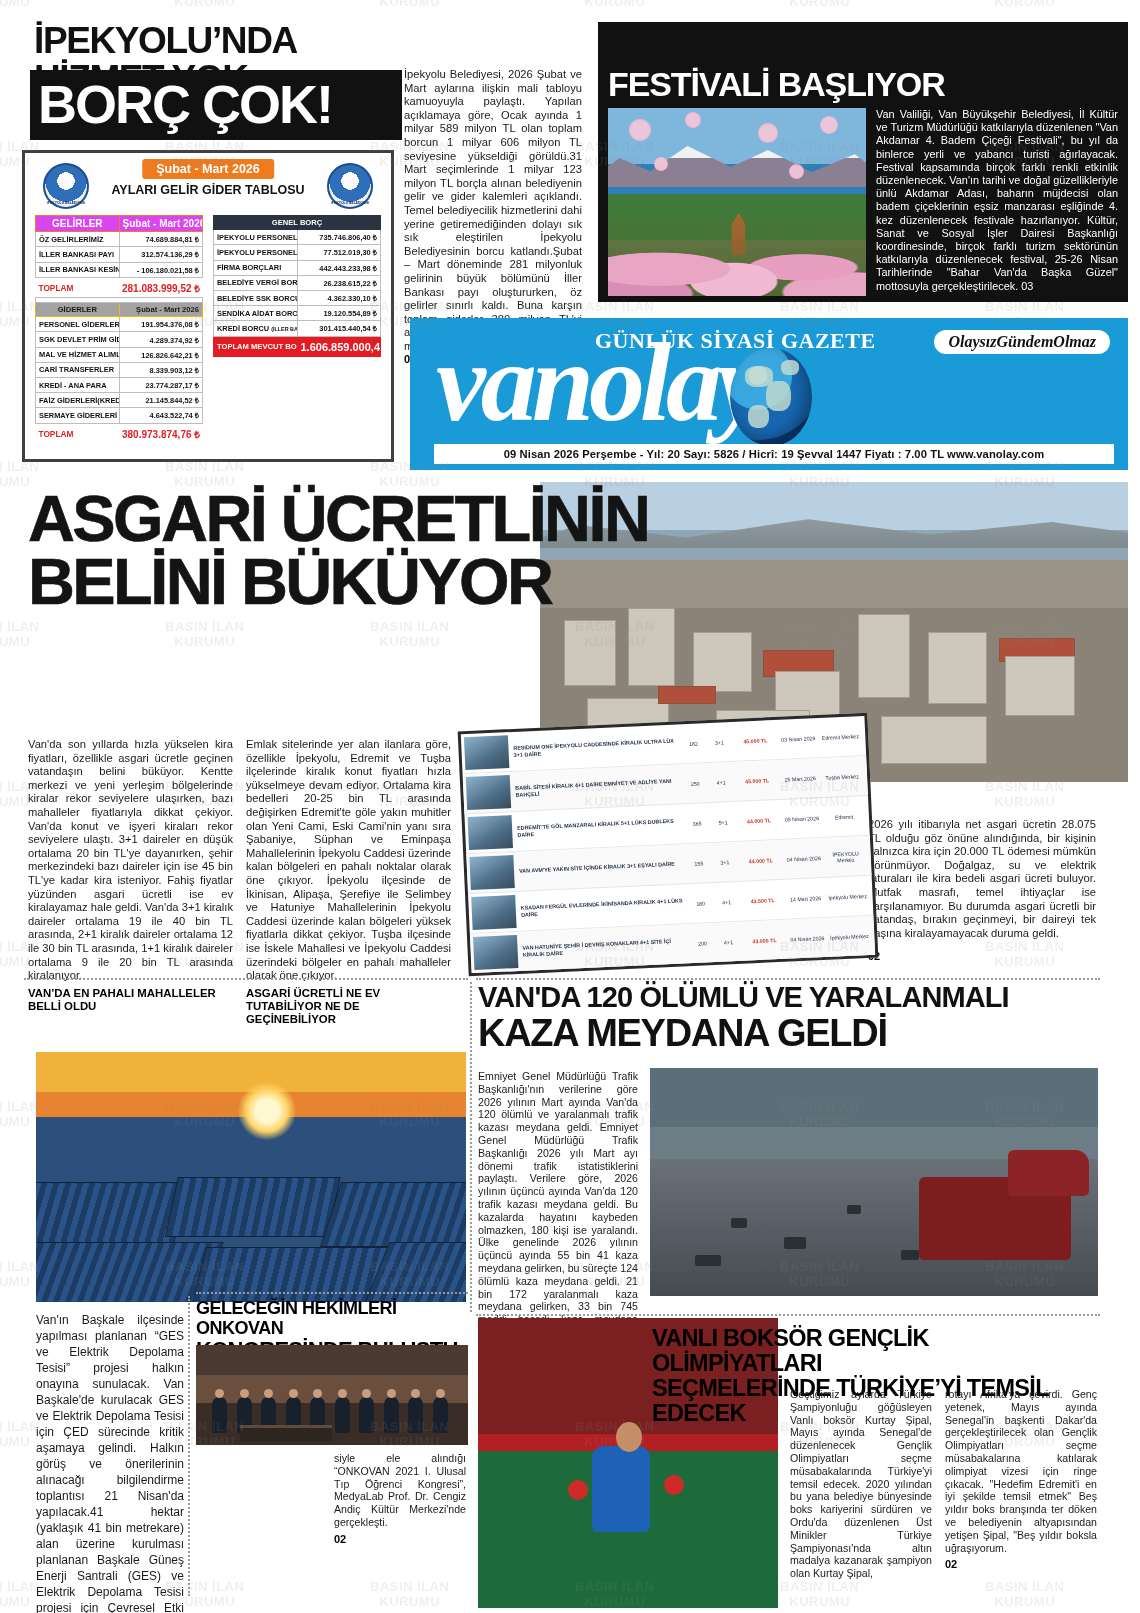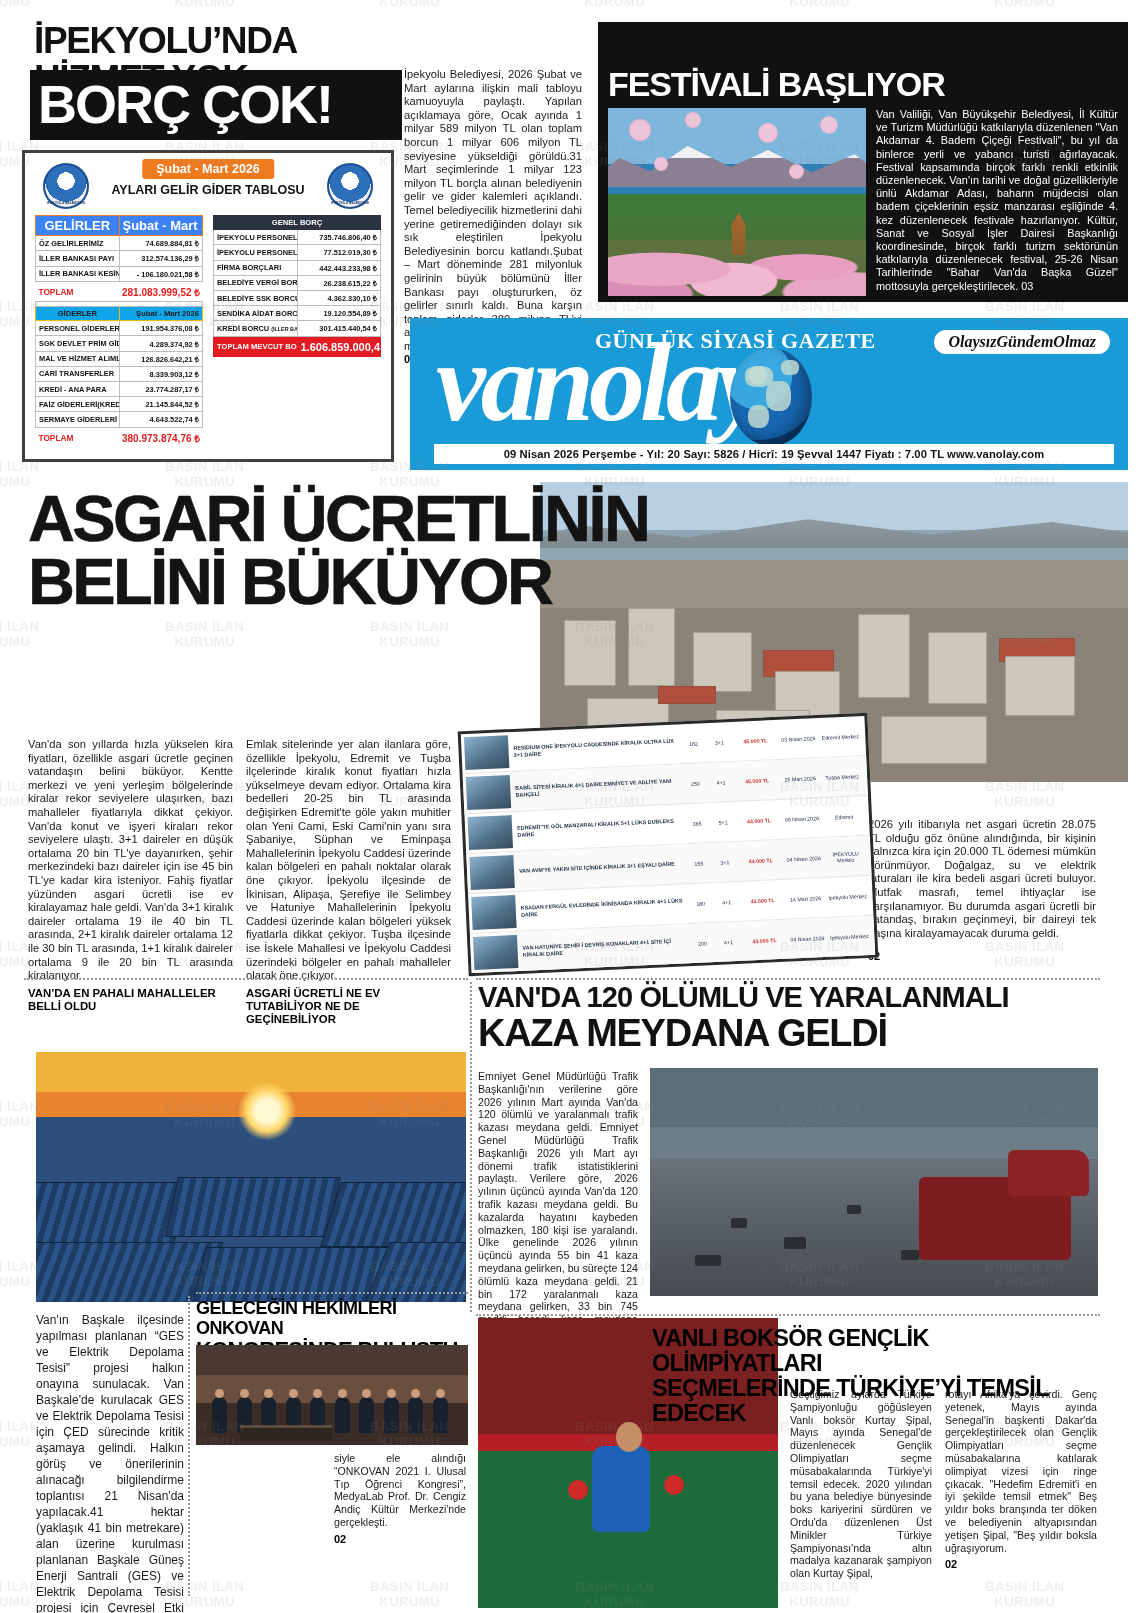--- a/index.html
+++ b/index.html
@@ -111,22 +111,22 @@
     width: 100%; border-collapse: collapse;
     font-size: 7.4px; font-weight: 700; color: #111;
     table-layout: fixed;
   }
   table.fin th, table.fin td {
     border: 1px solid #bdbdbd;
     padding: 2.1px 3px;
     white-space: nowrap; overflow: hidden;
   }
   table.fin td.val, table.fin th.val { text-align: right; }
-  table.fin thead.orange th { background: #3b82f6; color: #fff; border-color: #f07a1e; font-size: 13px; }
-  table.fin thead.yellow th { background: #0ea5e9; color: #1a1a1a; border-color: #f2b705; font-size: 7.6px; }
+  table.fin thead.orange th { background: #d946ef; color: #fff; border-color: #f07a1e; font-size: 10px; }
+  table.fin thead.yellow th { background: #a3a3a3; color: #1a1a1a; border-color: #f2b705; font-size: 7.6px; }
   table.fin thead.dark th { background: #2b3340; color: #fff; border-color: #2b3340; font-size: 7.6px; }
   tr.total td { color: #e02020; font-size: 8.3px; border: none; padding-top: 3px; }
   tr.total td.val { font-size: 10px; }
   tr.total-red td {
     background: #e31b23; color: #fff; border-color: #e31b23;
     font-size: 7.6px;
   }
   tr.total-red td.val { font-size: 11px; font-weight: 800; }
   .tiny { font-size: 5.4px; font-weight: 700; }
   .spacer-row td { border: none; height: 5px; padding: 0; }

